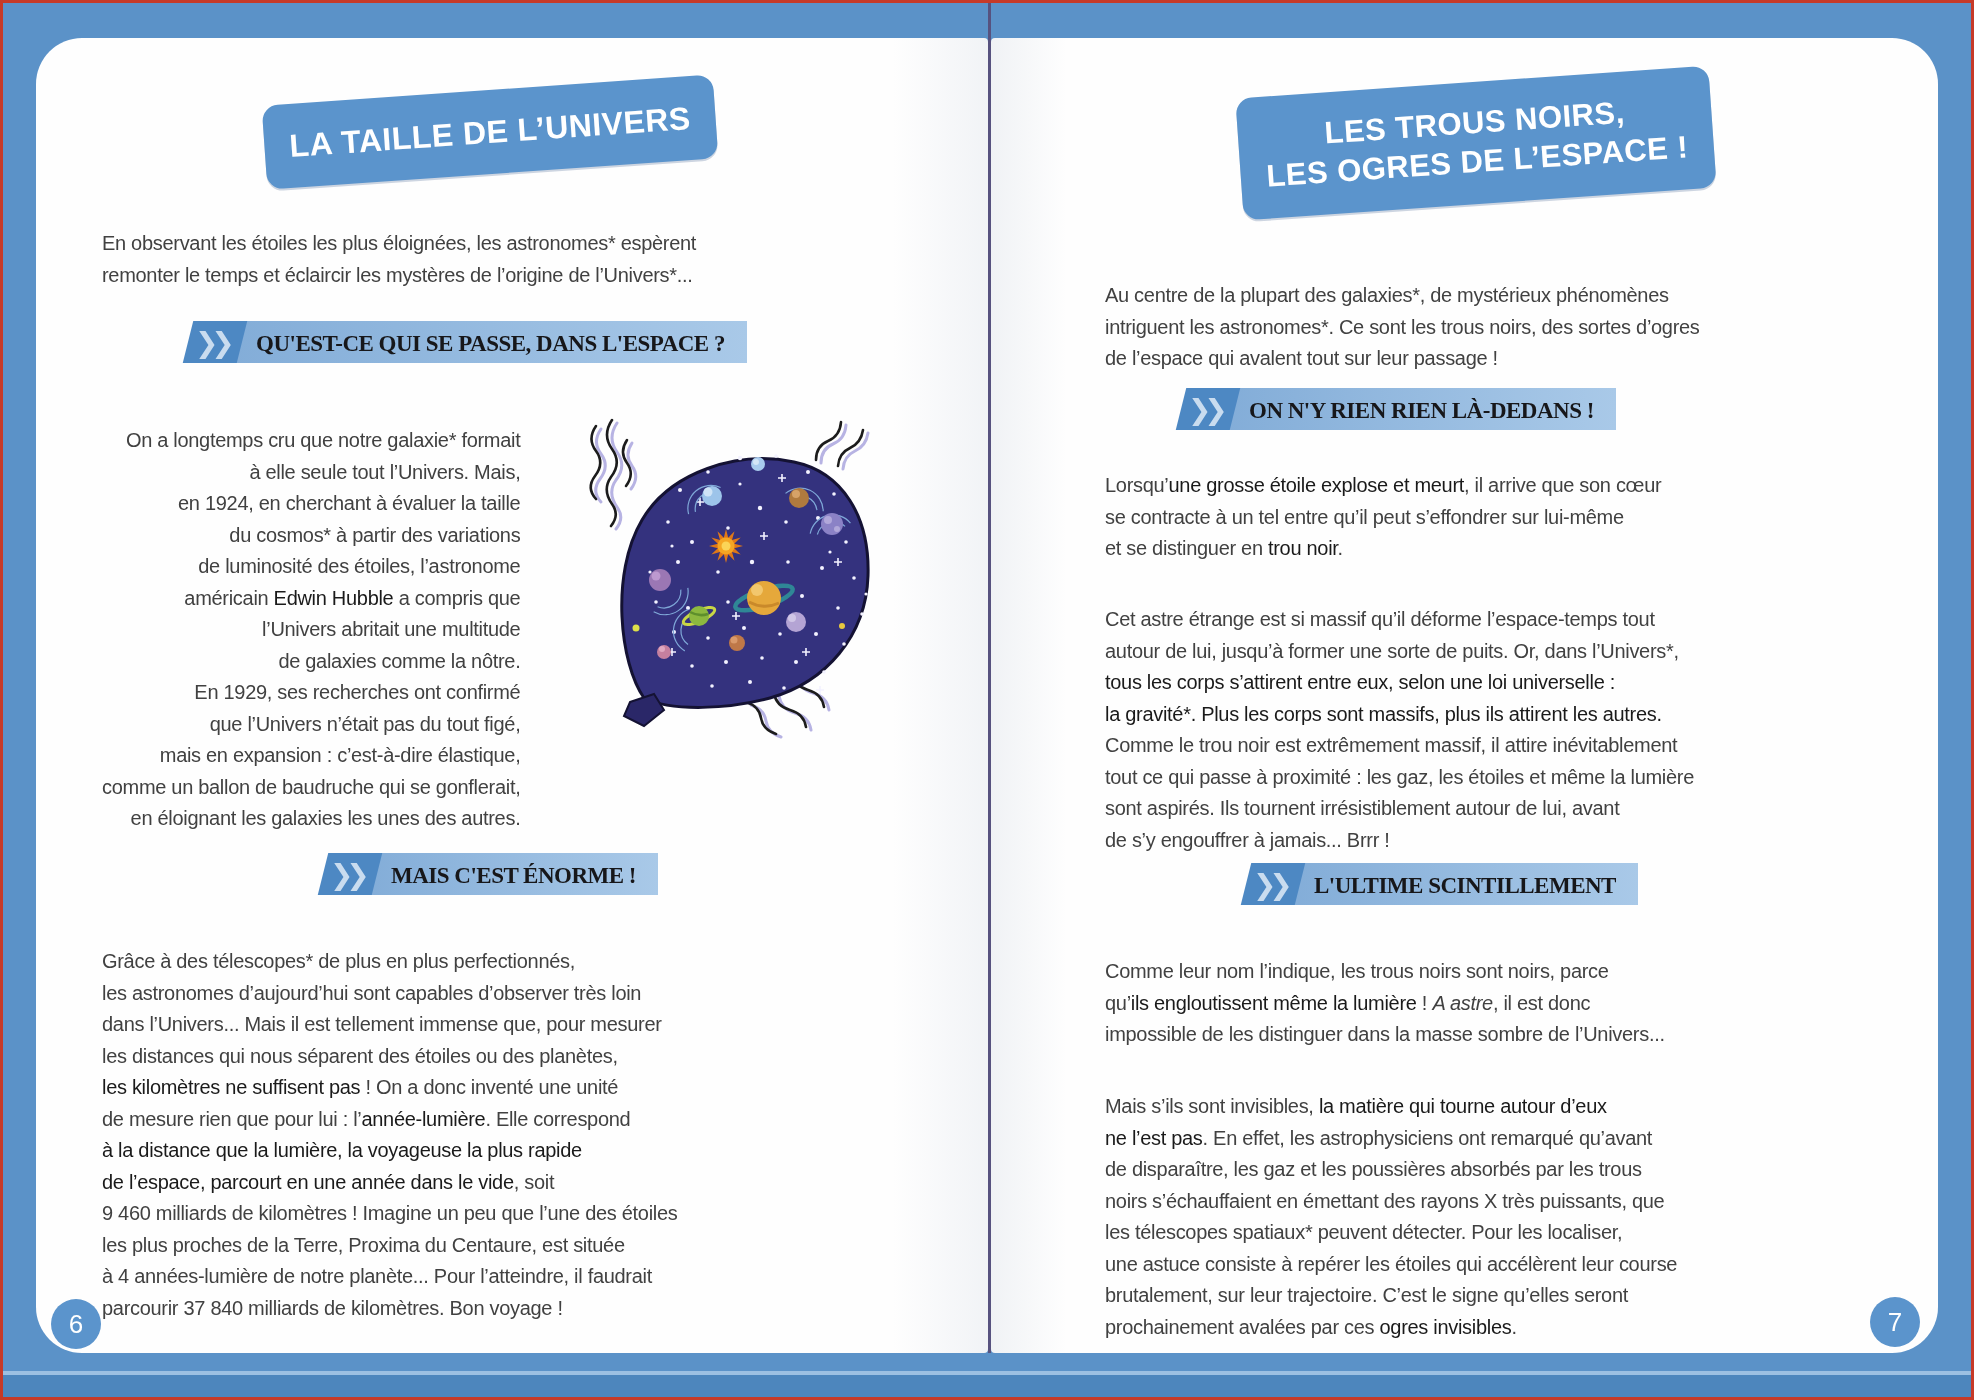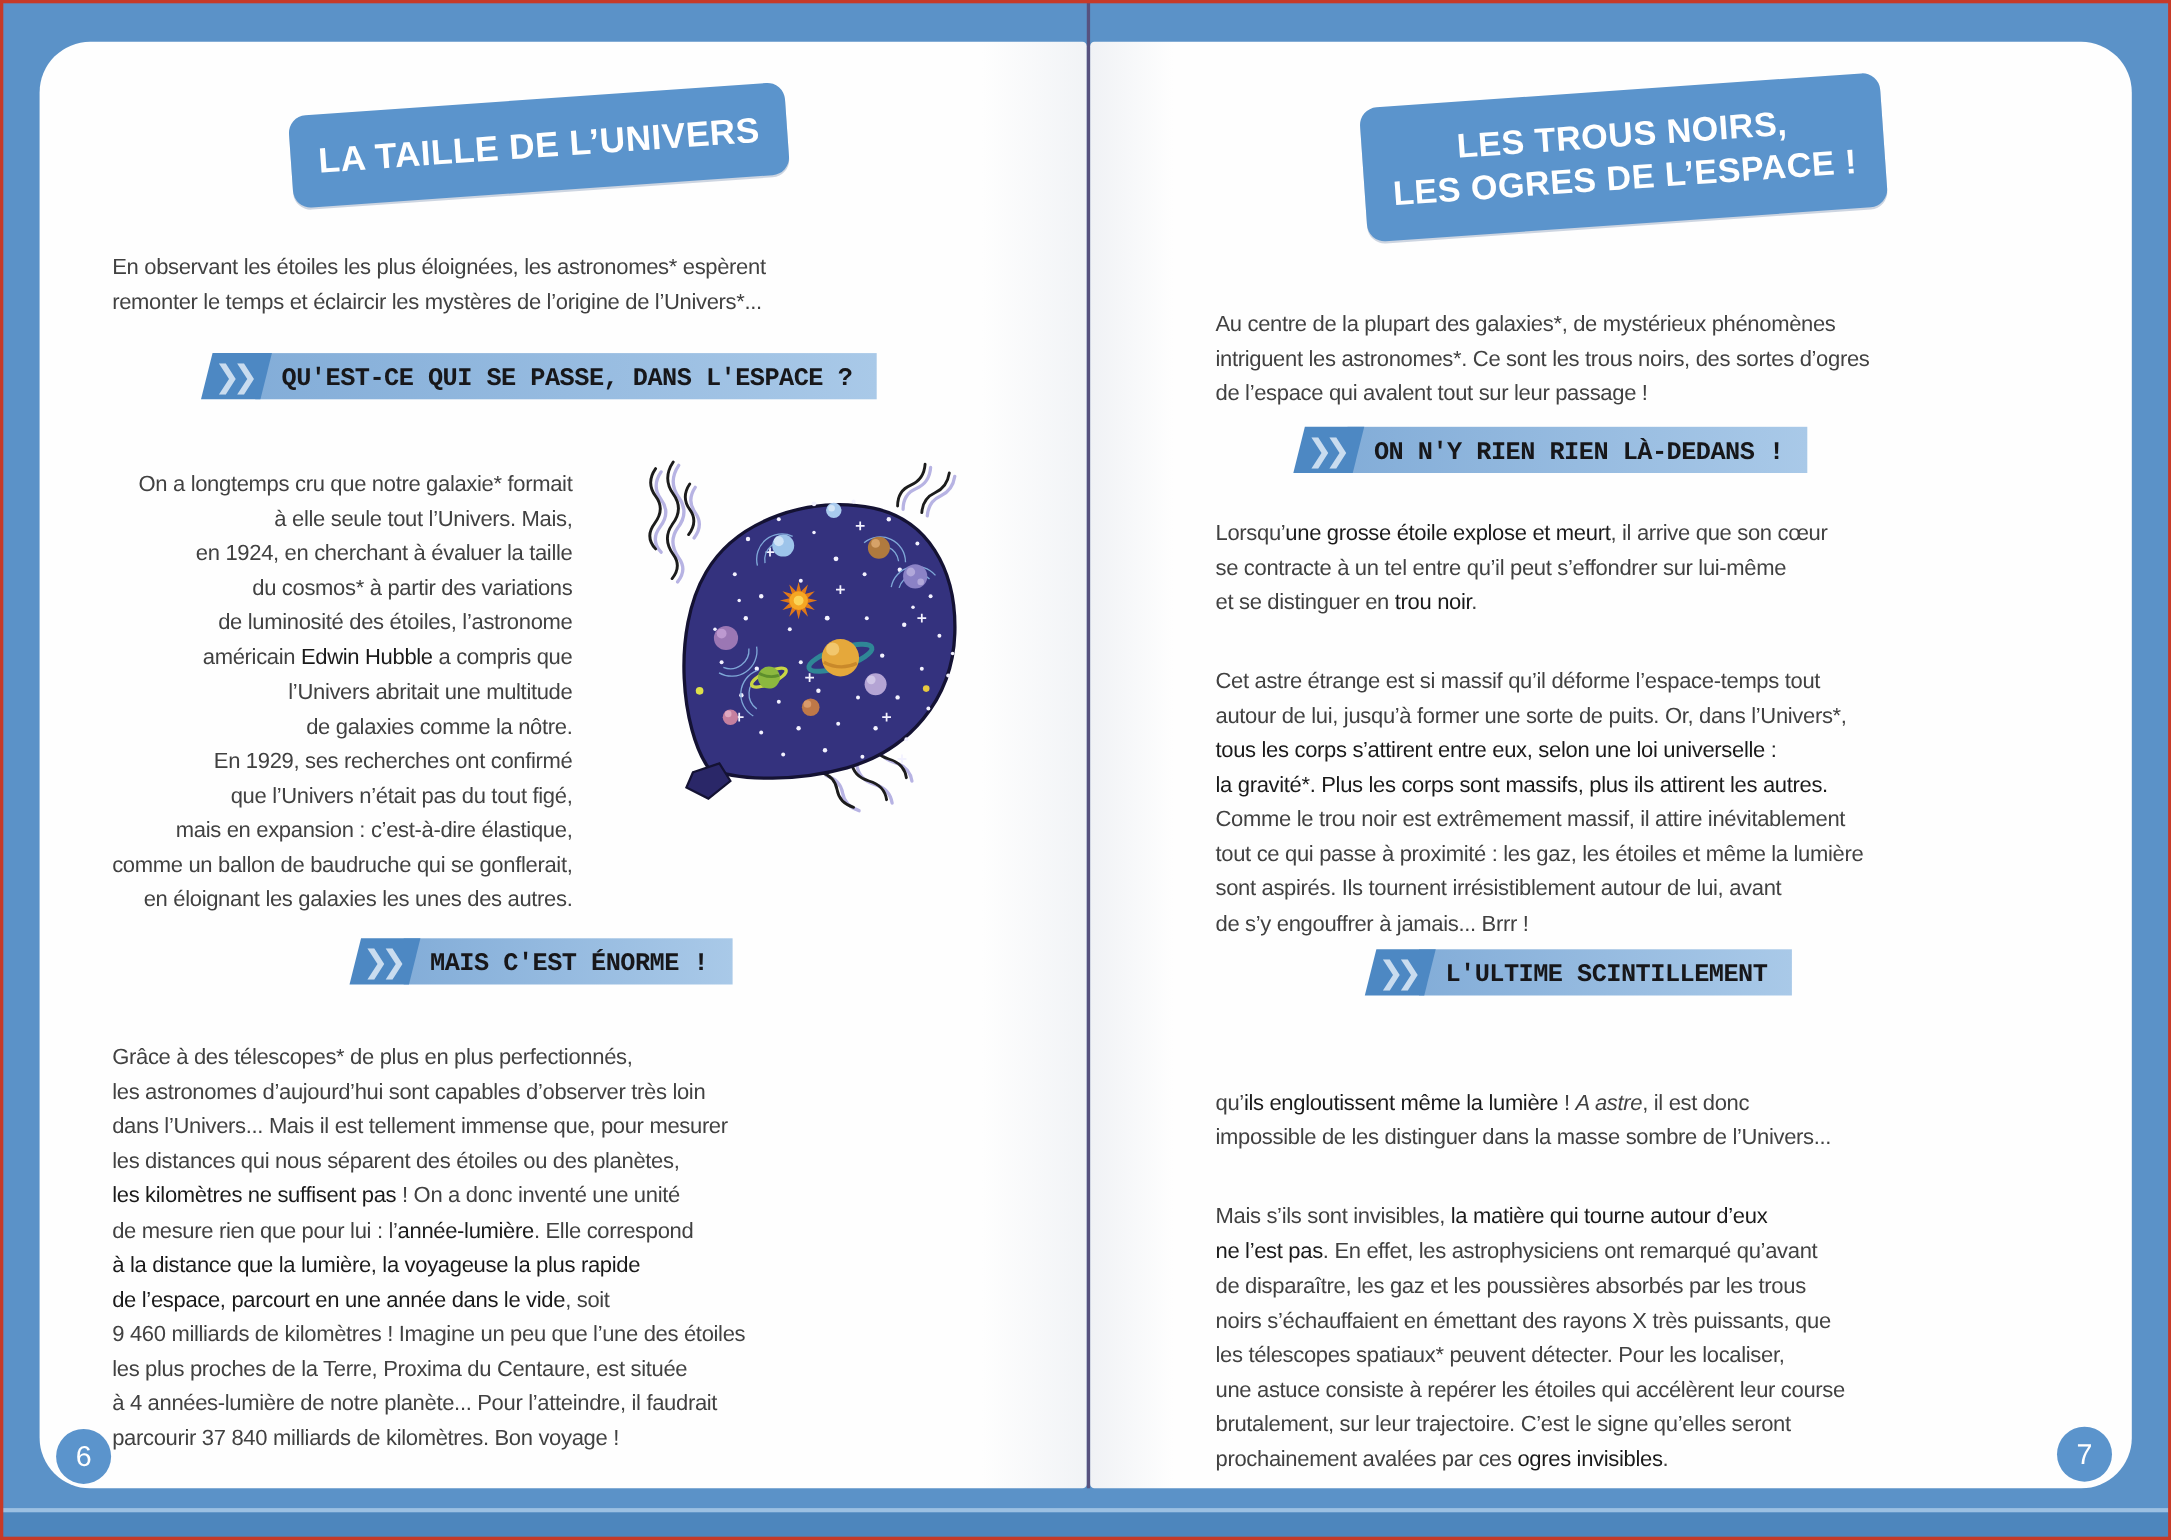--- a/index.html
+++ b/index.html
@@ -34,21 +34,21 @@
     display:flex; align-items:center; justify-content:center; margin-right:-10px;
   }
   .chev-glyph {
     transform:skewX(14deg); color:#c9dcef; font-size:28px; font-weight:bold;
     letter-spacing:-7px; padding-right:8px; font-family:"DejaVu Sans", sans-serif;
   }
   .strip-text {
     display:flex; align-items:center;
     background:linear-gradient(90deg,#83add8,#a9c9e8);
     padding:4px 22px 0 24px;
-    font-family:Liberation Mono, monospace; font-weight:bold;
+    font-family:Liberation Serif, serif; font-weight:bold;
     font-size:23px; letter-spacing:-0.5px; color:#17171a; white-space:nowrap;
   }
 
   .body {
     position:absolute; left:66px; font-size:20px; line-height:31.5px;
     color:#414141; letter-spacing:-0.3px; white-space:nowrap;margin-top:20px;
   }
   .page-right .body { left:114px; }
   .body .b { font-weight:normal; color:#1a1a1a; }
   .body .i { font-style:italic; }
@@ -260,21 +260,21 @@
     <div class="body para-r1a"><span>Lorsqu’</span><span class="b">une grosse étoile explose et meurt</span><span>, il arrive que son cœur</span><br><span>se contracte à un tel entre qu’il peut s’effondrer sur lui-même</span><br><span>et se distinguer en </span><span class="b">trou noir</span><span>.</span></div>
     <div class="body para-r1b"><span>Cet astre étrange est si massif qu’il déforme l’espace-temps tout</span><br><span>autour de lui, jusqu’à former une sorte de puits. Or, dans l’Univers*,</span><br><span class="b">tous les corps s’attirent entre eux, selon une loi universelle :</span><br><span class="b">la gravité*. </span><span class="b">Plus les corps sont massifs, plus ils attirent les autres.</span><br><span>Comme le trou noir est extrêmement massif, il attire inévitablement</span><br><span>tout ce qui passe à proximité : les gaz, les étoiles et même la lumière</span><br><span>sont aspirés. Ils tournent irrésistiblement autour de lui, avant</span><br><span>de s’y engouffrer à jamais... Brrr !</span></div>
 
     <div class="strip strip-r2">
       <span class="chev">
           <span class="chev-glyph">❯❯</span>
         </span>
       <span class="strip-text">L'ULTIME SCINTILLEMENT</span>
     </div>
 
-    <div class="body para-r2a"><br><span>qu’</span><span class="b">ils engloutissent même la lumière</span><span> ! </span><span class="i">A astre</span><span>, il est donc</span><br><span>impossible de les distinguer dans la masse sombre de l’Univers...</span></div>
+    <div class="body para-r2a"><span>Comme leur nom l’indique, les trous noirs sont noirs, parce</span><br><span>qu’</span><span class="b">ils engloutissent même la lumière</span><span> ! </span><span class="i">A astre</span><span>, il est donc</span><br><span>impossible de les distinguer dans la masse sombre de l’Univers...</span></div>
     <div class="body para-r2b"><span>Mais s’ils sont invisibles, </span><span class="b">la matière qui tourne autour d’eux</span><br><span class="b">ne l’est pas</span><span>. En effet, les astrophysiciens ont remarqué qu’avant</span><br><span>de disparaître, les gaz et les poussières absorbés par les trous</span><br><span>noirs s’échauffaient en émettant des rayons X très puissants, que</span><br><span>les télescopes spatiaux* peuvent détecter. Pour les localiser,</span><br><span>une astuce consiste à repérer les étoiles qui accélèrent leur course</span><br><span>brutalement, sur leur trajectoire. C’est le signe qu’elles seront</span><br><span>prochainement avalées par ces </span><span class="b">ogres invisibles</span><span>.</span></div>
 
     <div class="pagenum pagenum-right">7</div>
   </div>
 
   <div class="bottom-accent-line"></div>
   <div class="bottom-band"></div>
   <div class="frame"></div>
 </div>
 

